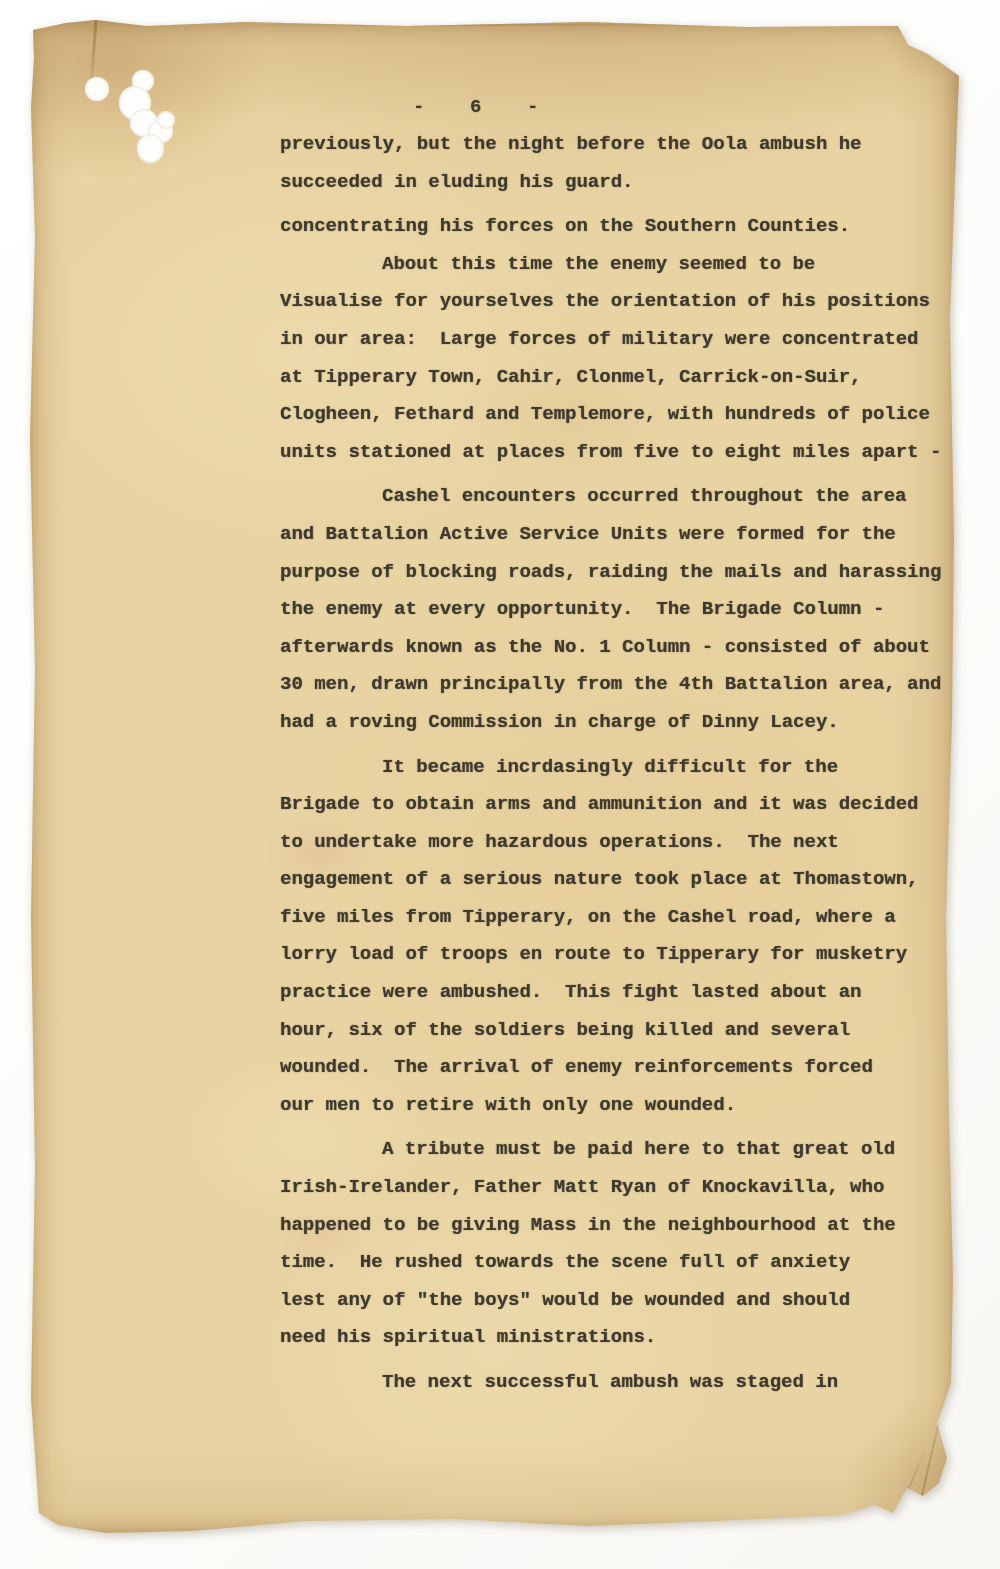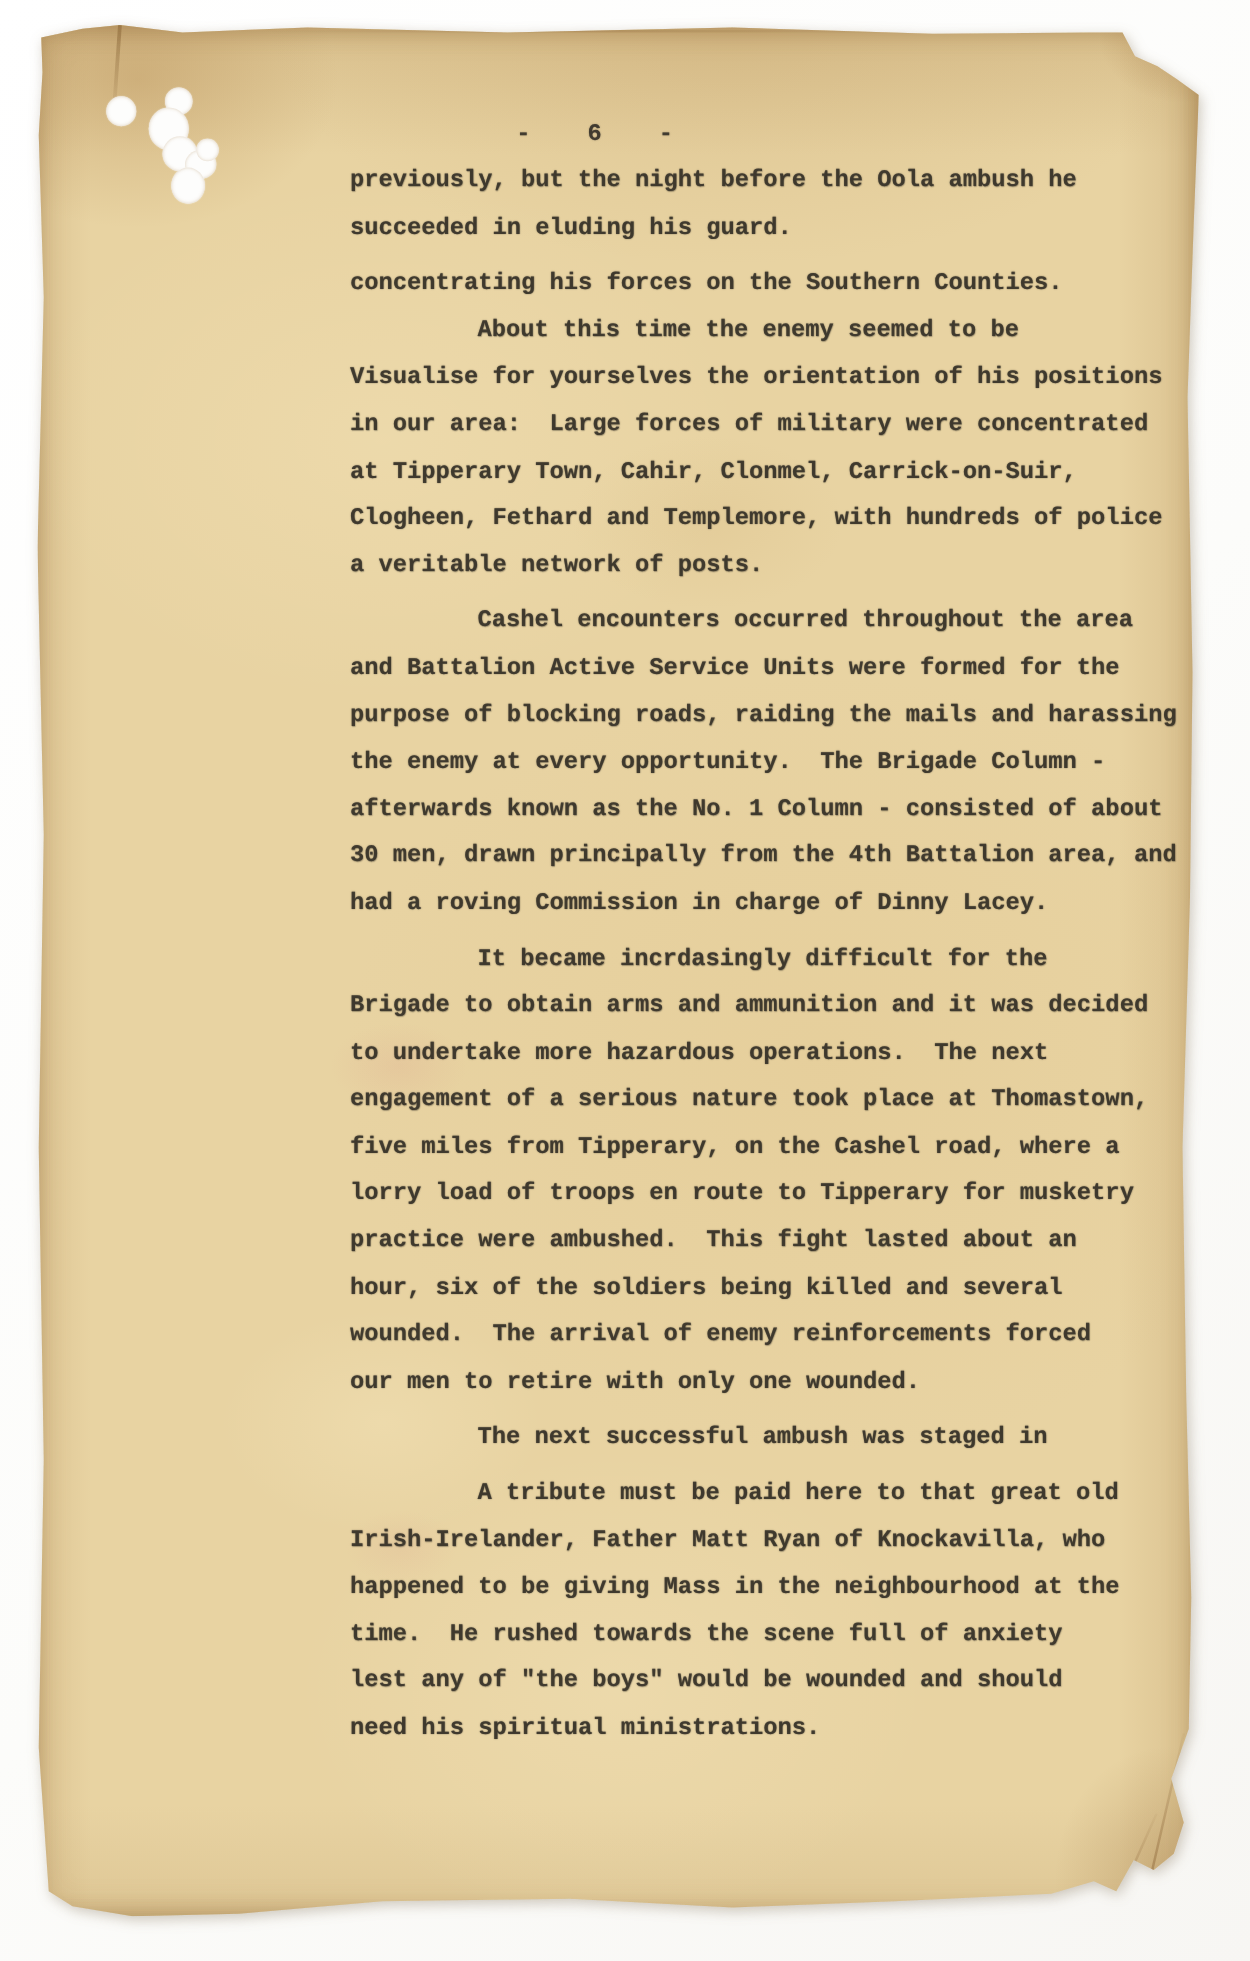--- a/index.html
+++ b/index.html
@@ -150,21 +150,21 @@
           <div class="line">previously, but the night before the Oola ambush he</div>
           <div class="line">succeeded in eluding his guard.</div>
         </div>
         <div class="para">
           <div class="line">concentrating his forces on the Southern Counties.</div>
           <div class="line indent">About this time the enemy seemed to be</div>
           <div class="line">Visualise for yourselves the orientation of his positions</div>
           <div class="line">in our area:  Large forces of military were concentrated</div>
           <div class="line">at Tipperary Town, Cahir, Clonmel, Carrick-on-Suir,</div>
           <div class="line">Clogheen, Fethard and Templemore, with hundreds of police</div>
-          <div class="line">a veritable network of posts.</div>
+          <div class="line">units stationed at places from five to eight miles apart -</div>
         </div>
         <div class="para">
           <div class="line indent">Cashel encounters occurred throughout the area</div>
           <div class="line">and Battalion Active Service Units were formed for the</div>
           <div class="line">purpose of blocking roads, raiding the mails and harassing</div>
           <div class="line">the enemy at every opportunity.  The Brigade Column -</div>
           <div class="line">afterwards known as the No. 1 Column - consisted of about</div>
           <div class="line">30 men, drawn principally from the 4th Battalion area, and</div>
           <div class="line">had a roving Commission in charge of Dinny Lacey.</div>
         </div>
@@ -174,29 +174,29 @@
           <div class="line">to undertake more hazardous operations.  The next</div>
           <div class="line">engagement of a serious nature took place at Thomastown,</div>
           <div class="line">five miles from Tipperary, on the Cashel road, where a</div>
           <div class="line">lorry load of troops en route to Tipperary for musketry</div>
           <div class="line">practice were ambushed.  This fight lasted about an</div>
           <div class="line">hour, six of the soldiers being killed and several</div>
           <div class="line">wounded.  The arrival of enemy reinforcements forced</div>
           <div class="line">our men to retire with only one wounded.</div>
         </div>
         <div class="para">
-          <div class="line indent">The next successful ambush was staged in</div>
-        </div>
-        <div class="para">
           <div class="line indent">A tribute must be paid here to that great old</div>
           <div class="line">Irish-Irelander, Father Matt Ryan of Knockavilla, who</div>
           <div class="line">happened to be giving Mass in the neighbourhood at the</div>
           <div class="line">time.  He rushed towards the scene full of anxiety</div>
           <div class="line">lest any of "the boys" would be wounded and should</div>
           <div class="line">need his spiritual ministrations.</div>
+        </div>
+        <div class="para">
+          <div class="line indent">The next successful ambush was staged in</div>
         </div>
       </div>
     </div>
   </div>
 
   <div class="hole" style="left:85px; top:77px; width:24px; height:24px;"></div>
   <div class="hole" style="left:132px; top:70px; width:22px; height:22px;"></div>
   <div class="hole" style="left:119px; top:86px; width:32px; height:34px;"></div>
   <div class="hole" style="left:130px; top:109px; width:28px; height:28px;"></div>
   <div class="hole" style="left:148px; top:120px; width:25px; height:23px;"></div>

